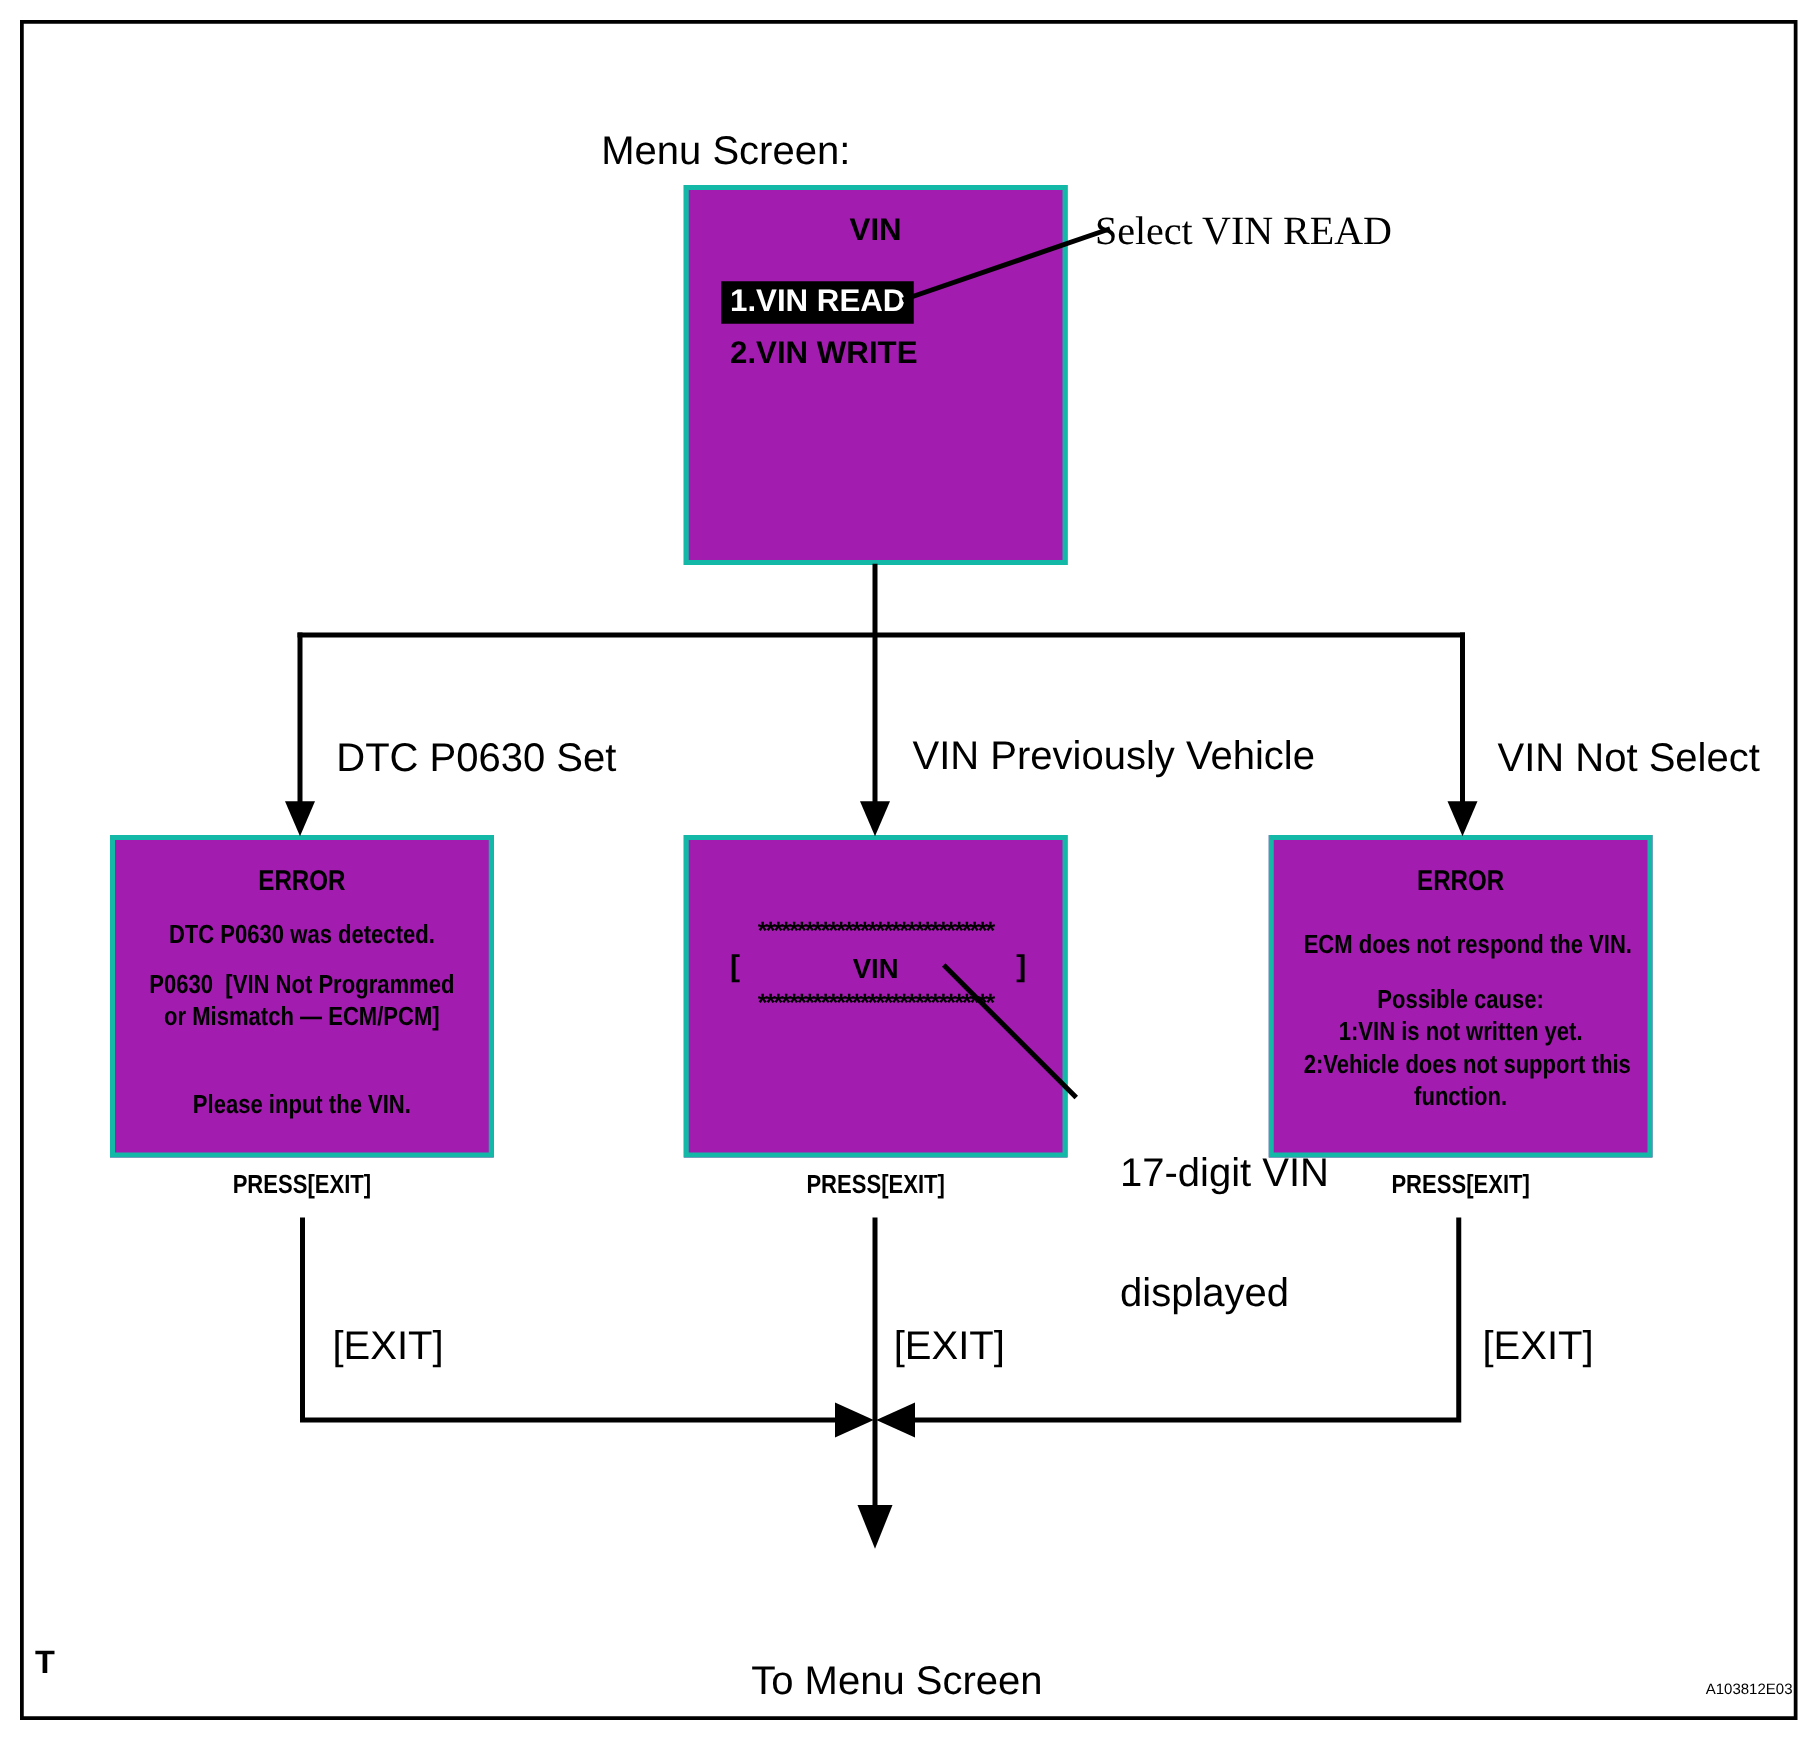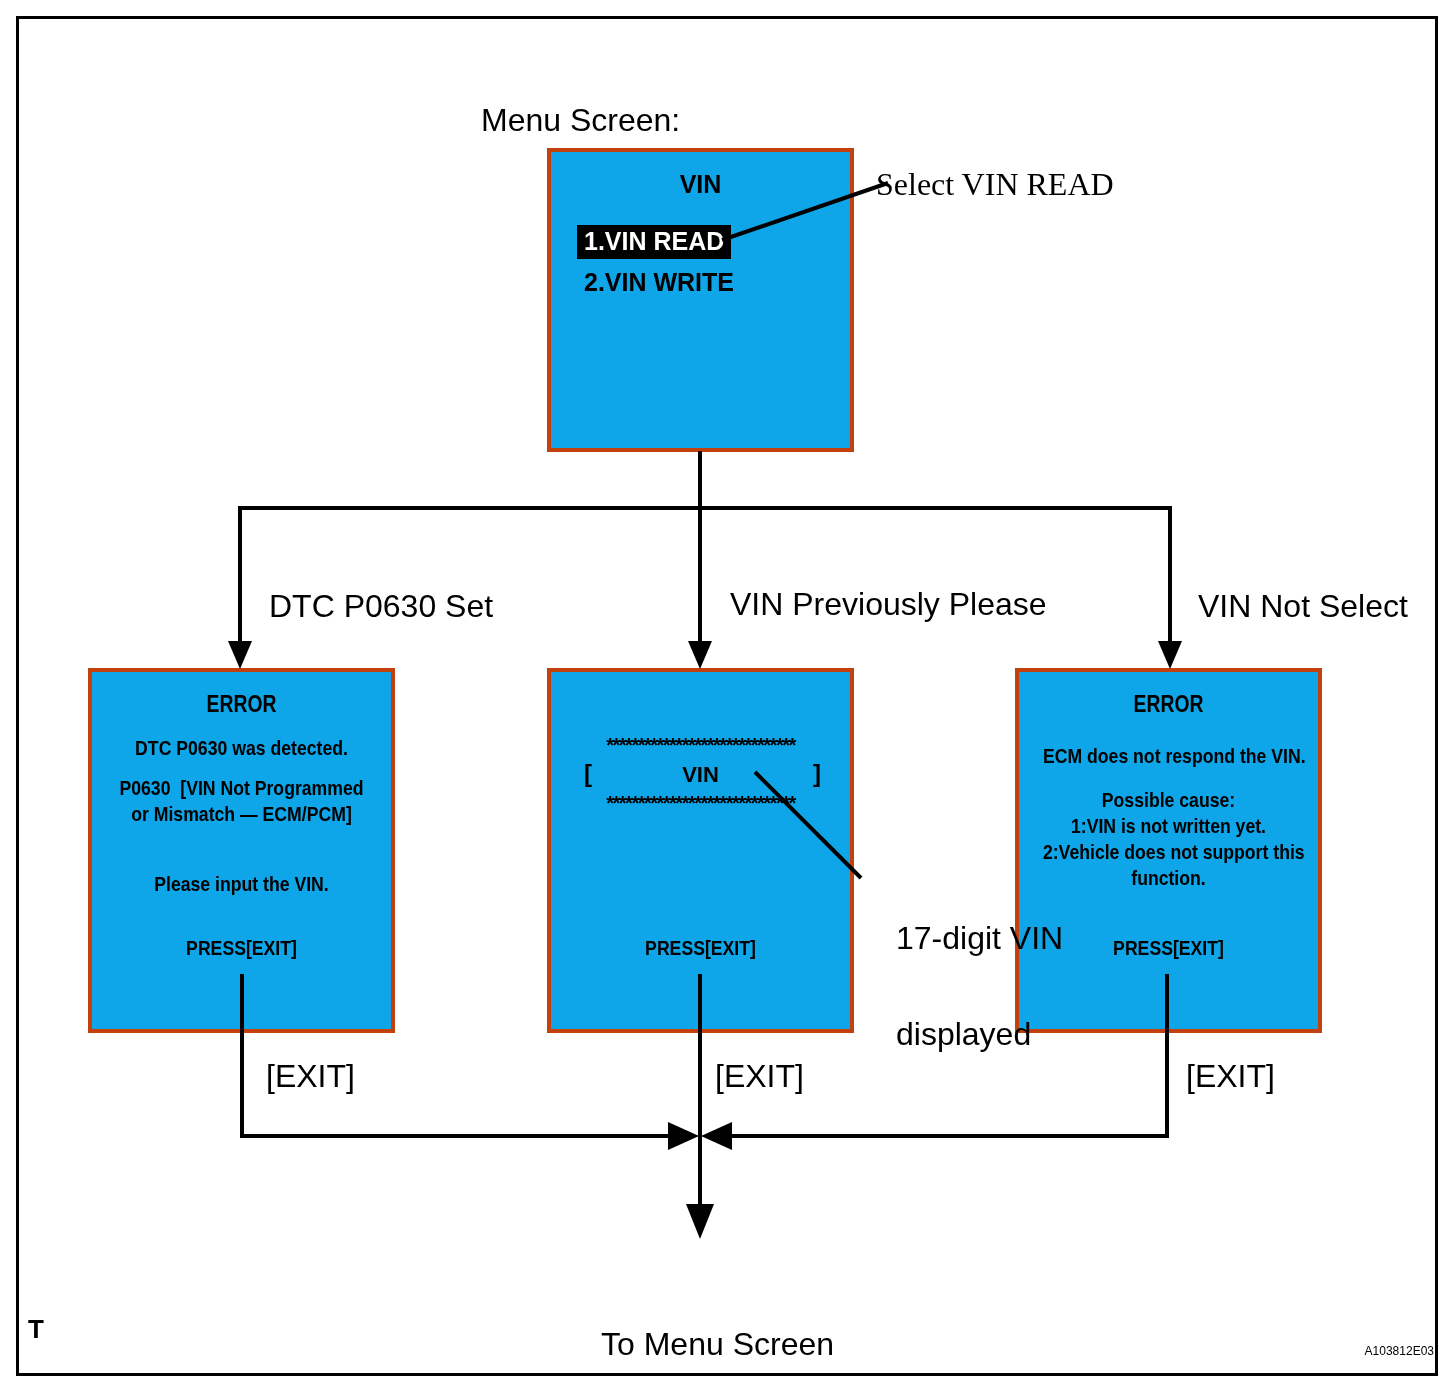--- a/index.html
+++ b/index.html
@@ -9,24 +9,24 @@
     font-family:"Liberation Sans","DejaVu Sans",sans-serif;
     color:#000000;
   }
   .outer-border {
     position:absolute; left:16px; top:16px; width:1422px; height:1360px;
     border:3px solid #000; box-sizing:border-box;
   }
   .lbl { position:absolute; font-size:32px; white-space:pre; }
   .screen-box {
     position:absolute; width:307px; box-sizing:border-box;
-    border:4px solid #c2410c; background:#0ea5e9;
+    border:4px solid #14b8a6; background:#a21caf;
   }
   .menu-box { left:547px; top:148px; height:304px; }
-  .err-box  { top:668px; height:365px; }
+  .err-box  { top:668px; height:258px; }
   .box-line {
     position:absolute; left:0; width:100%; text-align:center;
     font-weight:bold; font-size:21px; white-space:pre;
     transform:scaleX(0.84); transform-origin:50% 50%;
   }
   .box-title { font-size:23px; }
   .menu-title {
     position:absolute; left:0; top:18px; width:100%; text-align:center;
     font-weight:bold; font-size:25px;
   }
@@ -72,21 +72,21 @@
   <div class="lbl" style="left:481px; top:102px;">Menu Screen:</div>
   <div class="lbl" style="left:876px; top:166px;font-family:Liberation Serif, serif;">Select VIN READ</div>
 
   <div class="screen-box menu-box">
     <div class="menu-title">VIN</div>
     <div class="menu-item hl" style="top:73px;">1.VIN READ</div>
     <div class="menu-item" style="top:114px;">2.VIN WRITE</div>
   </div>
 
   <div class="lbl" style="left:269px; top:588px;">DTC P0630 Set</div>
-  <div class="lbl" style="left:730px; top:586px;">VIN Previously Please</div>
+  <div class="lbl" style="left:730px; top:586px;">VIN Previously Vehicle</div>
   <div class="lbl" style="left:1198px; top:588px;">VIN Not Select</div>
 
   <div class="screen-box err-box" style="left:88px;">
     <div class="box-line box-title" style="top:19px;">ERROR</div>
     <div class="box-line" style="top:64px;">DTC P0630 was detected.</div>
     <div class="box-line" style="top:104px;">P0630  [VIN Not Programmed</div>
     <div class="box-line" style="top:130px;">or Mismatch — ECM/PCM]</div>
     <div class="box-line" style="top:200px;">Please input the VIN.</div>
     <div class="box-line" style="top:264px;">PRESS[EXIT]</div>
   </div>

